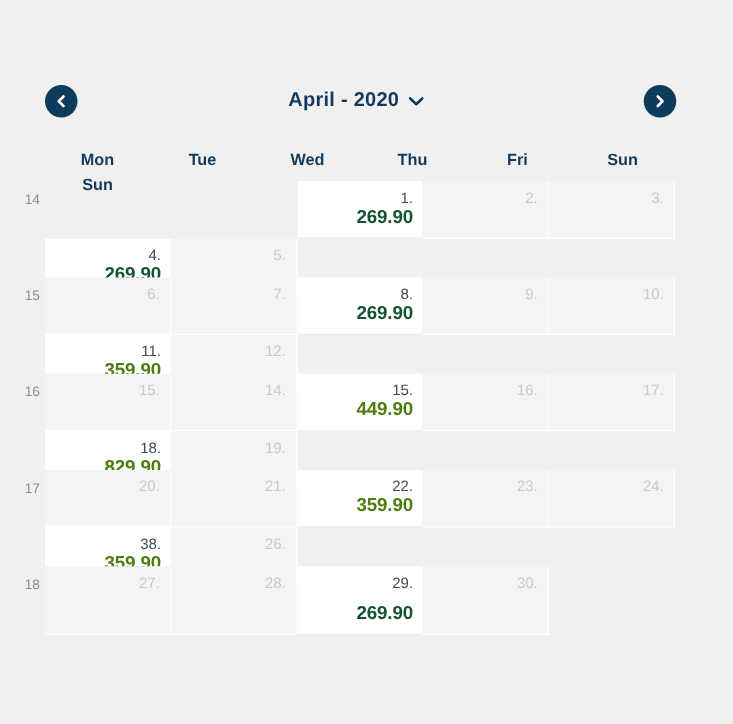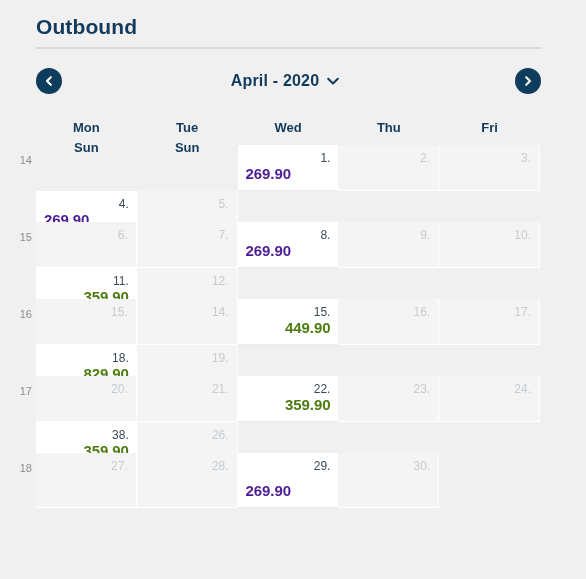--- a/index.html
+++ b/index.html
@@ -86,21 +86,21 @@
   }
   .chevron-down svg { display: block; }
 
   
   .weekday-row {
     position: absolute;
     left: 36px;
     top: 118px;
     width: 504px;
     display: grid;
-    grid-template-columns: repeat(5, 1fr);
+    grid-template-columns: repeat(6, 1fr);
   }
   .weekday {
     text-align: center;
     font-size: 13px;
     font-weight: bold;
     color: #123a5c;
     line-height: 20px;
   }
 
   
@@ -157,32 +157,28 @@
   .cell.disabled .day-num { color: #c5cbd0; }
   .cell.active .day-num { color: #3c4a56; }
 
   .price {
     font-size: 15px;
     font-weight: bold;
     line-height: 18px;
     text-align: left;
     letter-spacing: -0.1px;
   }
-  .price.red { color: #4c1d95; }
+  .price.red { color: #14532d; text-align: right; }
   .price.navy { color: #4d7c0f; text-align: right; }
 </style>
 </head>
 <body>
 
 <div id="page">
 
-  <div class="panel-header">
-    <div class="panel-title">Outbound</div>
-    <div class="panel-rule"></div>
-  </div>
 
   <div class="month-nav">
     <button class="nav-btn" aria-label="Previous month">
       <span>
         <svg width="14" height="14" viewBox="0 0 14 14">
           <polyline points="8.8,3.2 5.0,7 8.8,10.8" fill="none" stroke="#ffffff" stroke-width="2.1" stroke-linecap="round" stroke-linejoin="round"></polyline>
         </svg>
       </span>
     </button>
 

